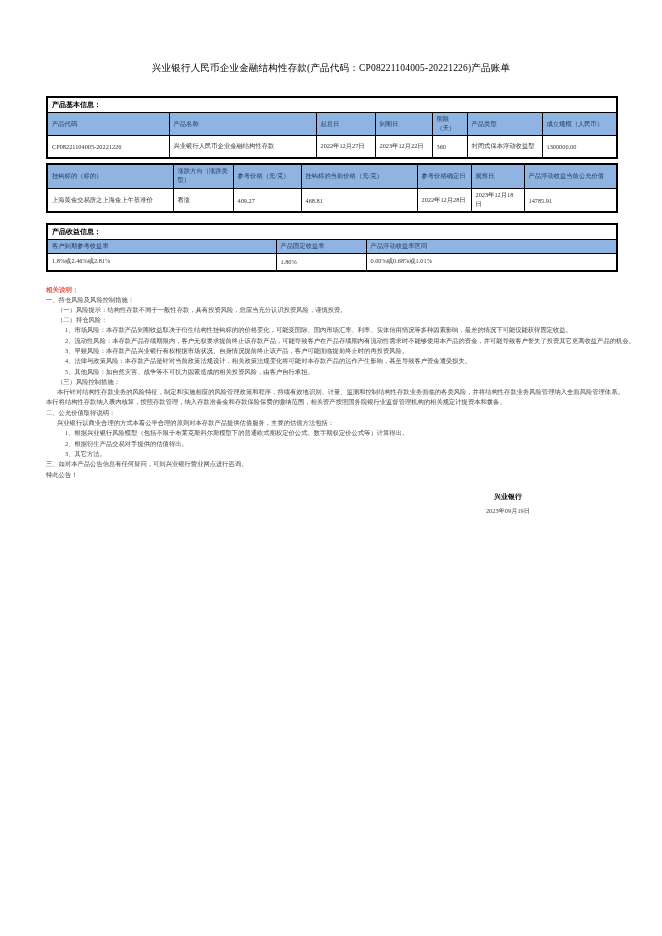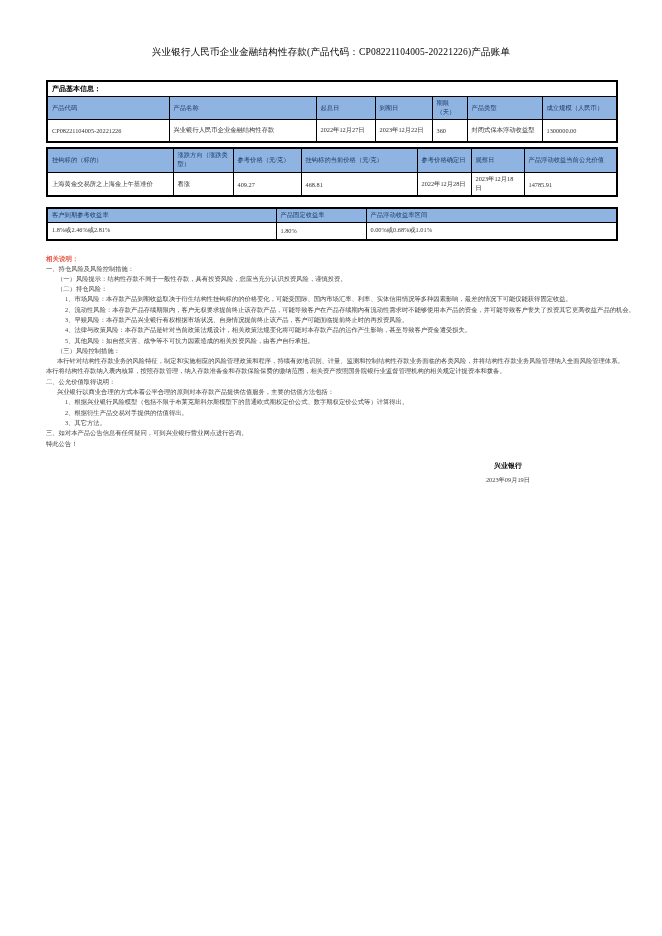--- a/index.html
+++ b/index.html
@@ -10,21 +10,21 @@
   }
   *{margin:0;padding:0;box-sizing:border-box;}
   html,body{background:#ffffff;}
   body{
     width:662px;height:936px;
     font-family:"Liberation Serif","DejaVu Serif",serif;
     color:var(--body-text);
     position:relative;
     overflow:hidden;
   }
-  .page{width:662px;height:936px;padding:46px 46px 0 46px;}
+  .page{width:662px;height:936px;padding:62px 46px 0 46px;}
   .doc-title{
     text-align:center;
     font-size:9.5px;
     color:#000;
     letter-spacing:0.2px;
     margin-bottom:21px;
     white-space:nowrap;
   }
   table.info-table{
     width:570px;
@@ -163,20 +163,23 @@
   </tbody>
     </table>
 
   <table class="info-table t3">
     <colgroup>
       <col style="width:229px">
         <col style="width:90px">
         <col style="width:251px">
     </colgroup>
     <tbody>
+        <tr class="section-row">
+      <td colspan="3">产品收益信息：</td>
+    </tr>
     <tr class="head-row">
       <td>客户到期参考收益率</td>
       <td>产品固定收益率</td>
       <td>产品浮动收益率区间</td>
     </tr>
     <tr class="value-row">
       <td>1.8%或2.46%或2.81%</td>
       <td>1.80%</td>
       <td>0.00%或0.68%或1.01%</td>
     </tr>

